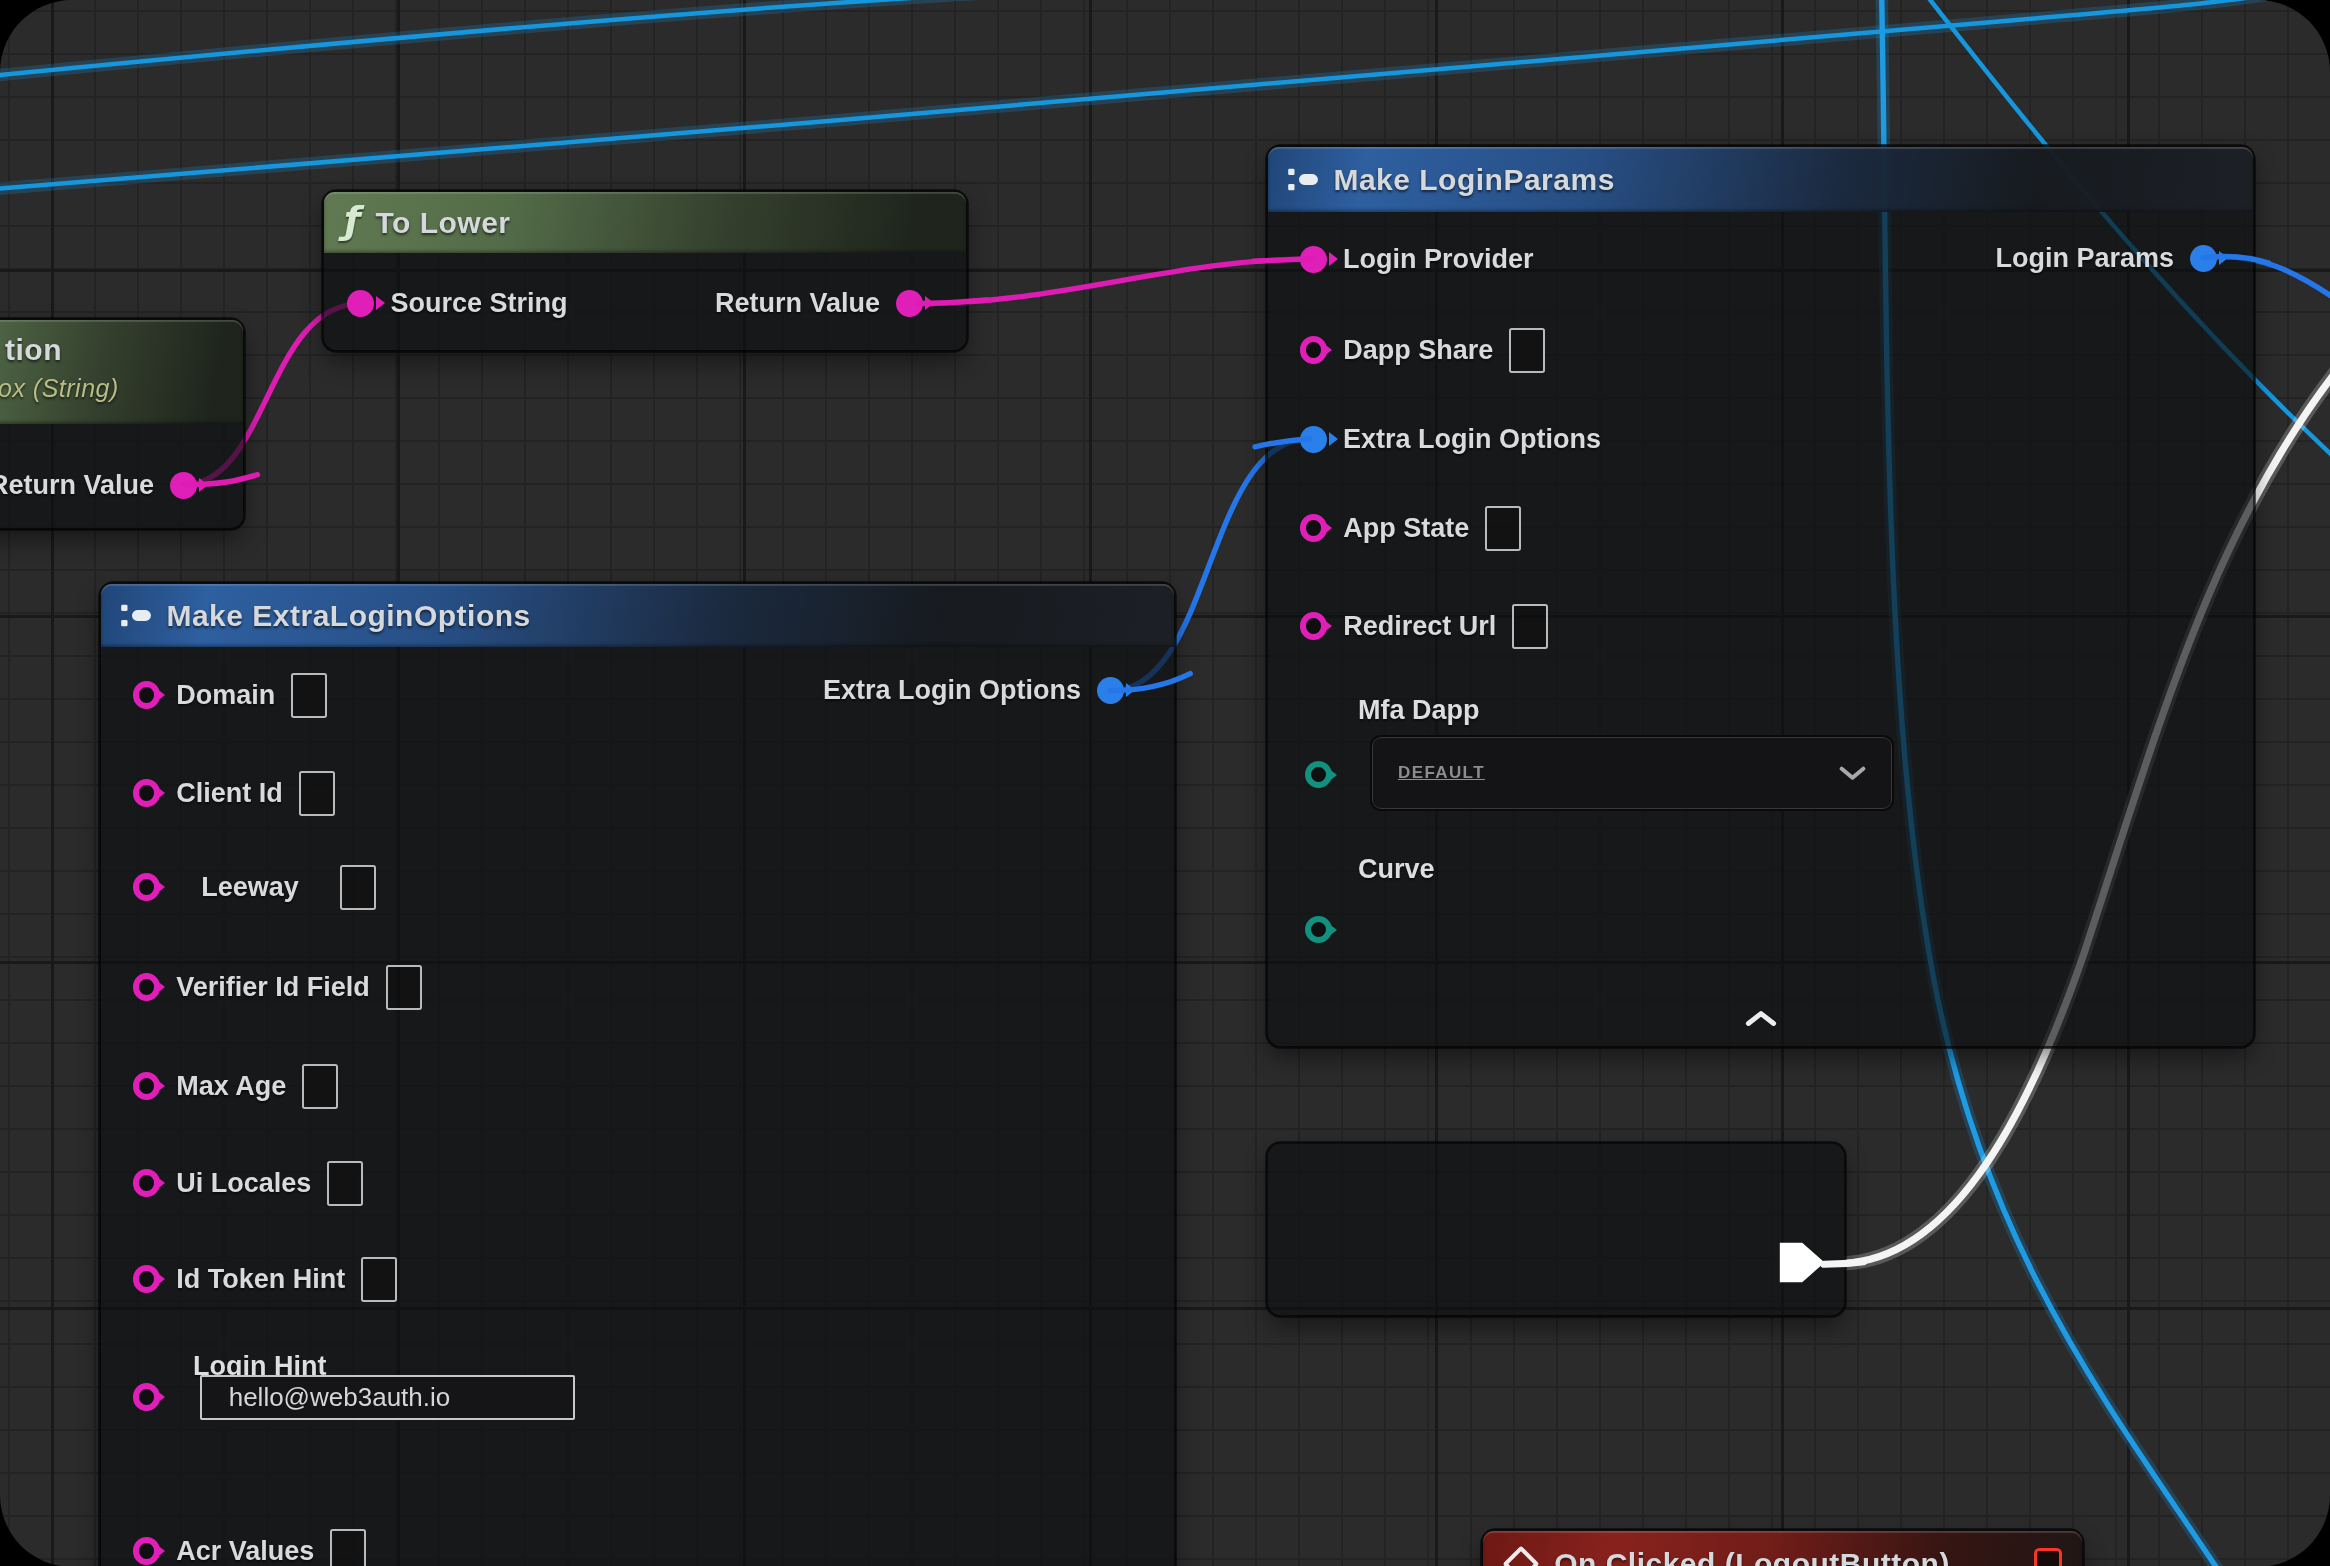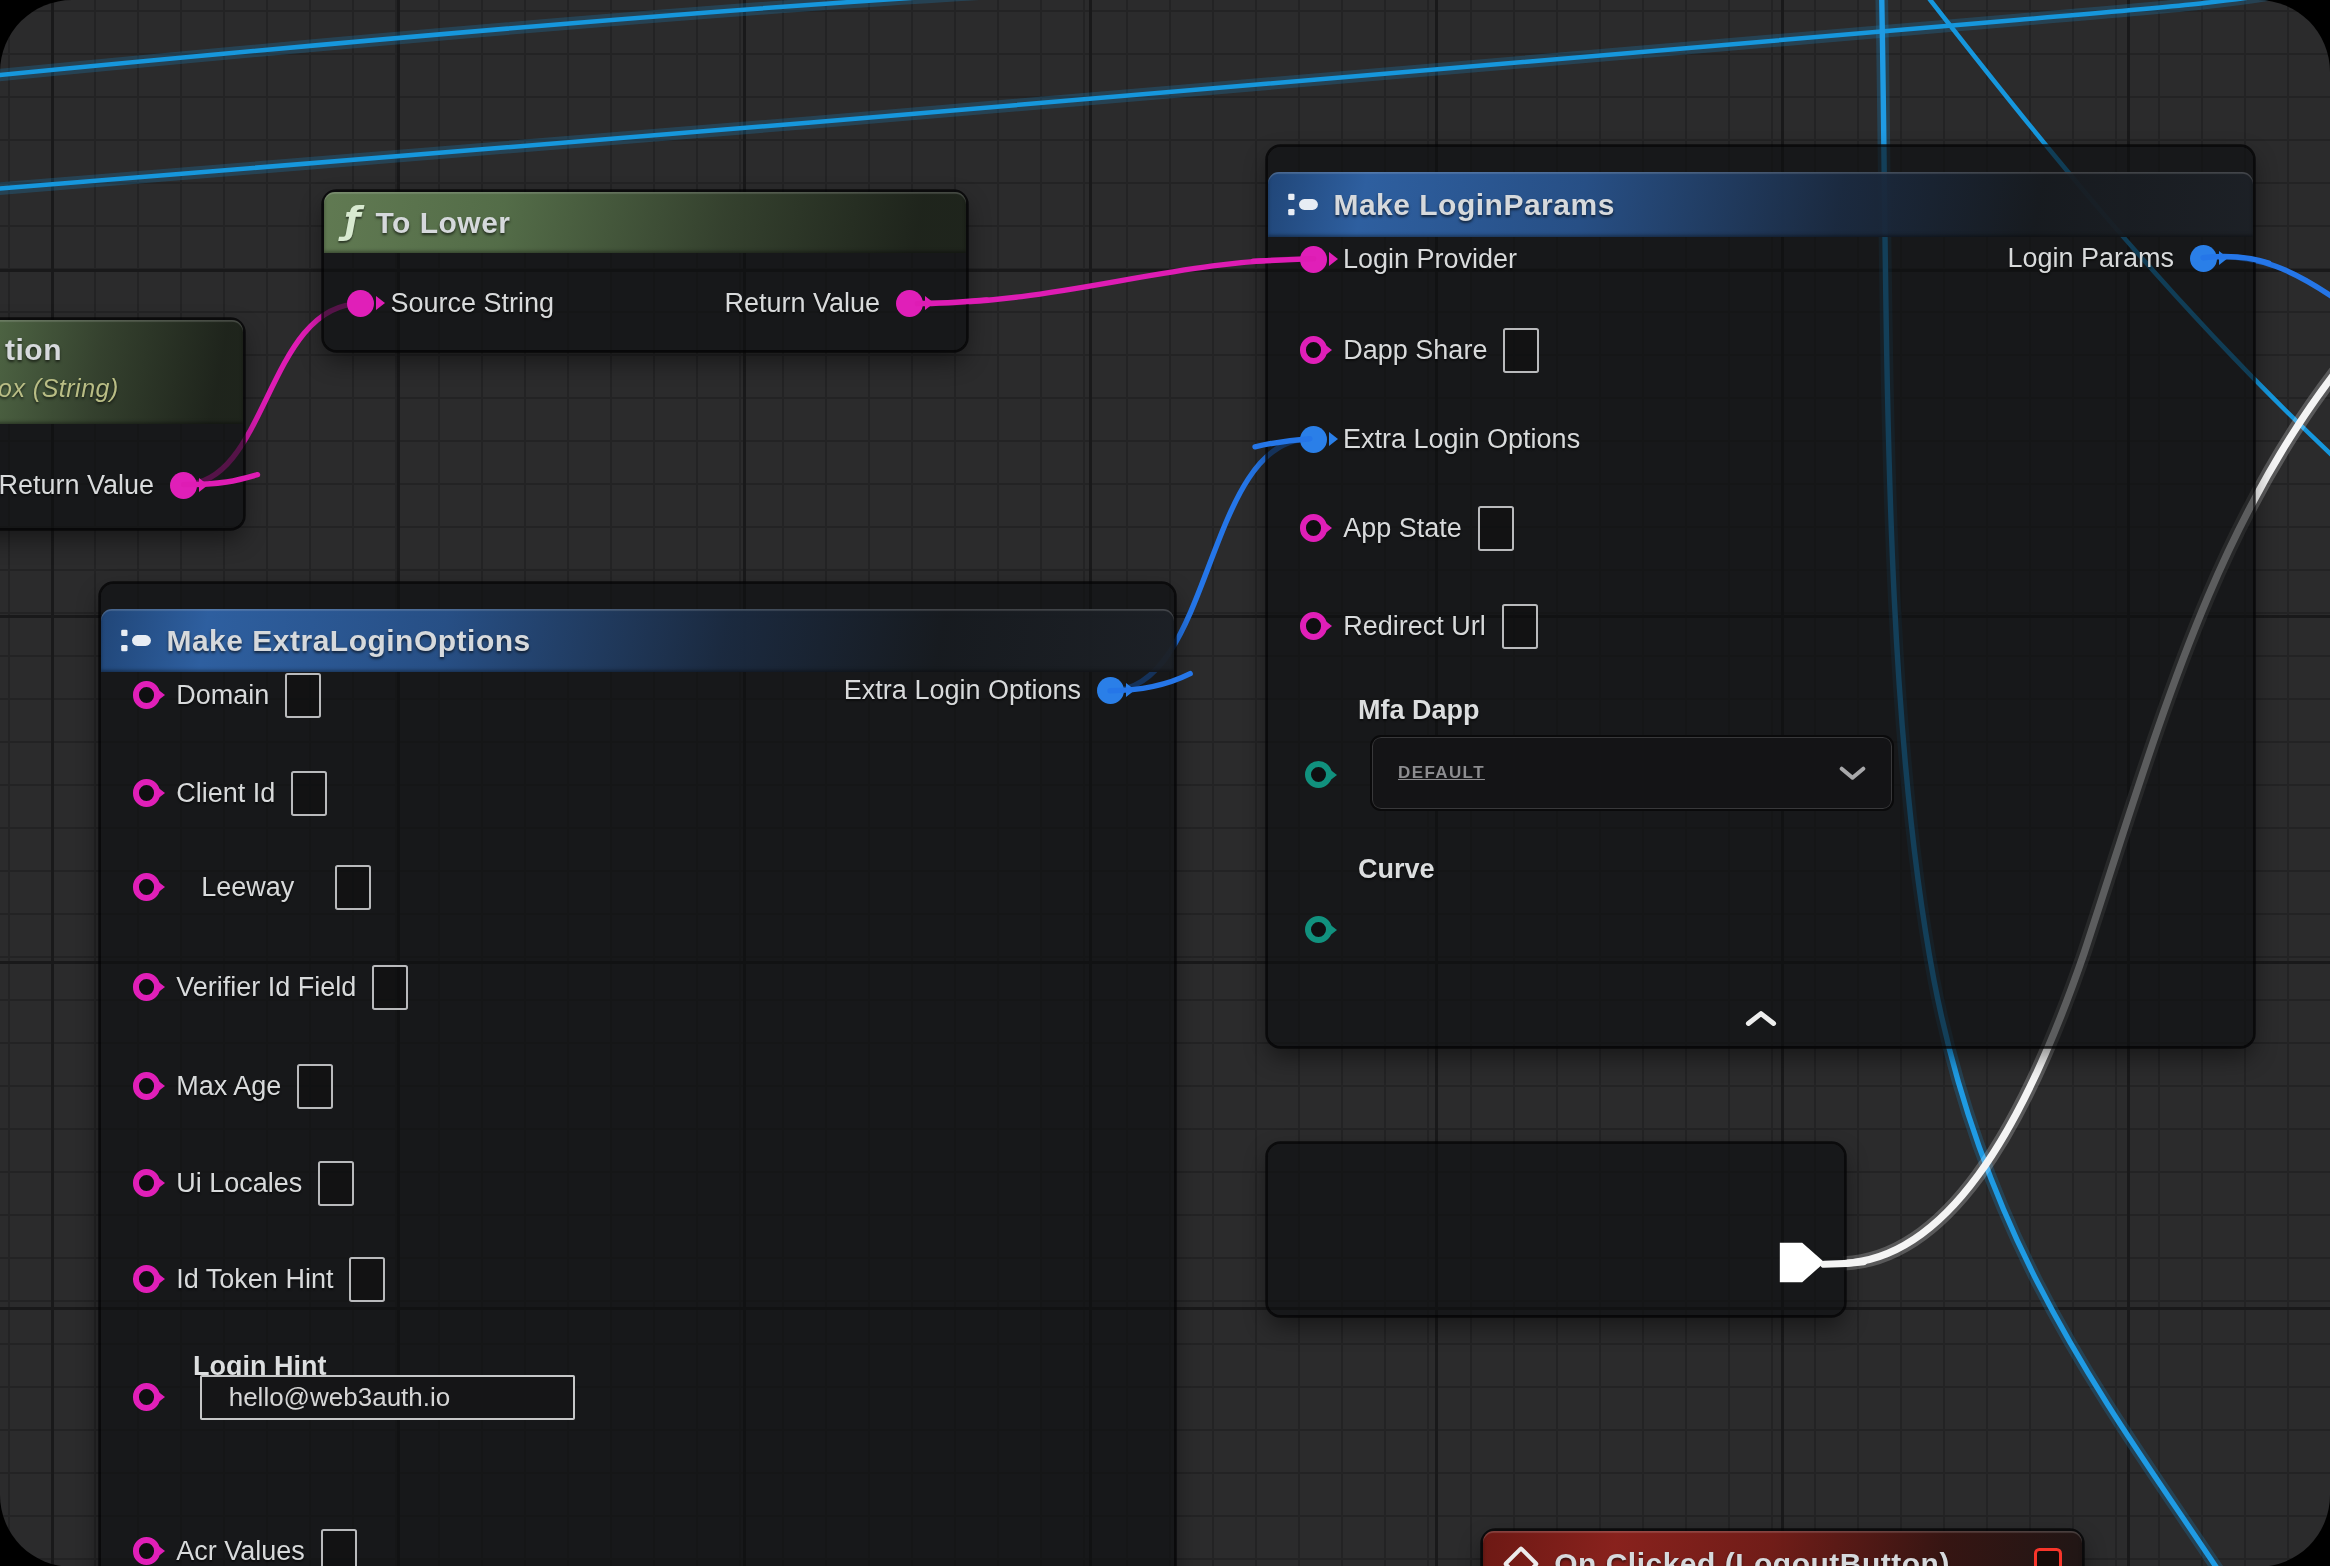--- a/index.html
+++ b/index.html
@@ -15,26 +15,26 @@
     background-position:51px 0,0 -77px,8px 0,0 10px;}
   svg.wires{position:absolute;left:0;top:0;z-index:1;}
   svg.wires-over{position:absolute;left:0;top:0;z-index:3;pointer-events:none;}
   .glow{opacity:.22;}
   .node{position:absolute;z-index:2;background:rgba(13,15,16,0.66);border-radius:12.6px;
     box-shadow:0 0 0 2.7px rgba(5,5,6,0.82),0 10.8px 23.4px rgba(0,0,0,0.45);}
   .titlebar{position:relative;display:flex;align-items:center;gap:14.4px;padding:0 20px;
     border-radius:10.8px 10.8px 0 0;font-weight:700;font-size:30px;color:#d6d9dc;letter-spacing:0.5px;
     text-shadow:0 1.8px 2.7px rgba(0,0,0,.6);
     box-shadow:inset 0 1.8px 0.9px rgba(255,255,255,.18),inset 0 -1.8px 3.6px rgba(0,0,0,.4);}
-  .titlebar.blue{background:linear-gradient(100deg,rgba(33,72,124,.96) 0%,rgba(47,98,165,.96) 10%,rgba(40,82,139,.95) 32%,rgba(27,43,66,.93) 58%,rgba(23,27,32,.92) 78%,rgba(29,33,39,.92) 100%);margin-top:25px;}
+  .titlebar.blue{background:linear-gradient(100deg,rgba(33,72,124,.96) 0%,rgba(47,98,165,.96) 10%,rgba(40,82,139,.95) 32%,rgba(27,43,66,.93) 58%,rgba(23,27,32,.92) 78%,rgba(29,33,39,.92) 100%);}
   .titlebar.green{background:linear-gradient(100deg,rgba(99,125,84,.97) 0%,rgba(86,112,74,.96) 28%,rgba(54,67,47,.95) 62%,rgba(31,37,28,.94) 92%);}
   .titlebar.red{background:linear-gradient(100deg,rgba(112,25,20,.97) 0%,rgba(141,34,29,.96) 22%,rgba(117,29,24,.95) 48%,rgba(56,21,18,.94) 76%,rgba(32,22,21,.94) 100%);}
   .row{position:absolute;height:54px;display:flex;align-items:center;gap:16px;left:32px;}
   .row.out{left:auto;}
-  .pinlabel{font-size:27px;font-weight:400;color:#d8dadb;white-space:nowrap;text-shadow:0 1.8px 1.8px rgba(0,0,0,.5);}
+  .pinlabel{font-size:27px;font-weight:700;color:#d8dadb;white-space:nowrap;text-shadow:0 1.8px 1.8px rgba(0,0,0,.5);}
   .pin{position:relative;flex:none;border-radius:50%;}
   .pin.filled{width:27px;height:27px;background:currentColor;}
   .pin.hollow{width:15.3px;height:15.3px;border:6.3px solid currentColor;background:rgba(10,10,12,.6);}
   .pin::after{content:"";position:absolute;left:100%;top:50%;transform:translateY(-50%);margin-left:1.8px;
     border-top:7.2px solid transparent;border-bottom:7.2px solid transparent;border-left:9px solid currentColor;}
   .pin.pink{color:#e01fb8;}
   .pin.blue{color:#2a7fe8;}
   .pin.teal{color:#11917e;}
   .chk{width:32px;height:41px;border:2.7px solid #b9babc;border-radius:2.7px;background:rgba(8,8,10,.35);flex:none;}
   .dropdown{position:absolute;width:520px;height:72px;background:#141416;border:1.8px solid #38383a;outline:2.7px solid #0a0a0b;

